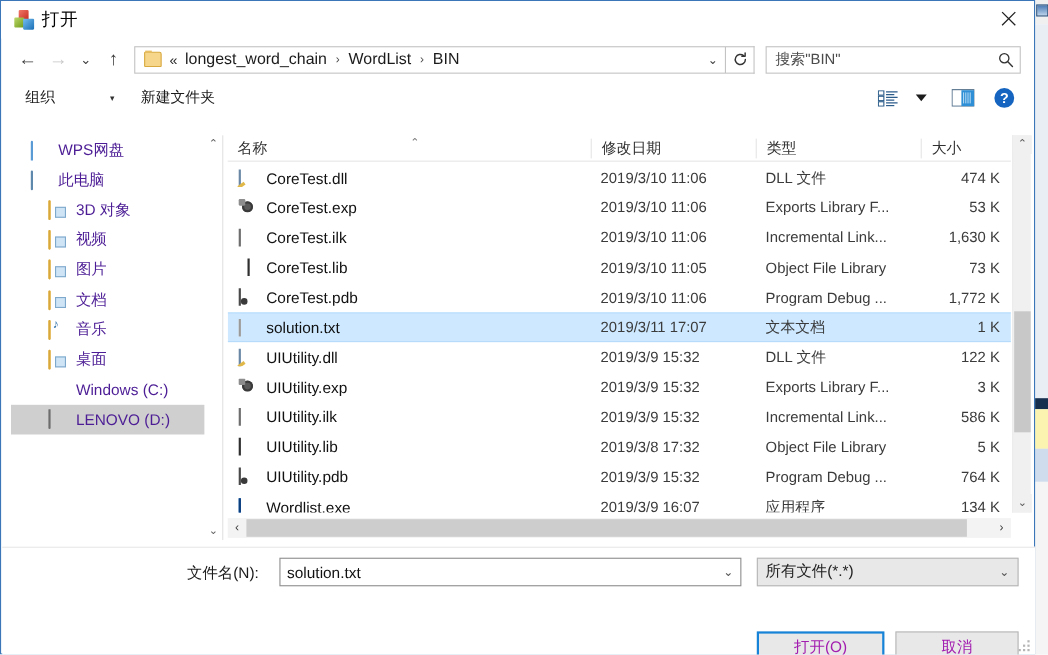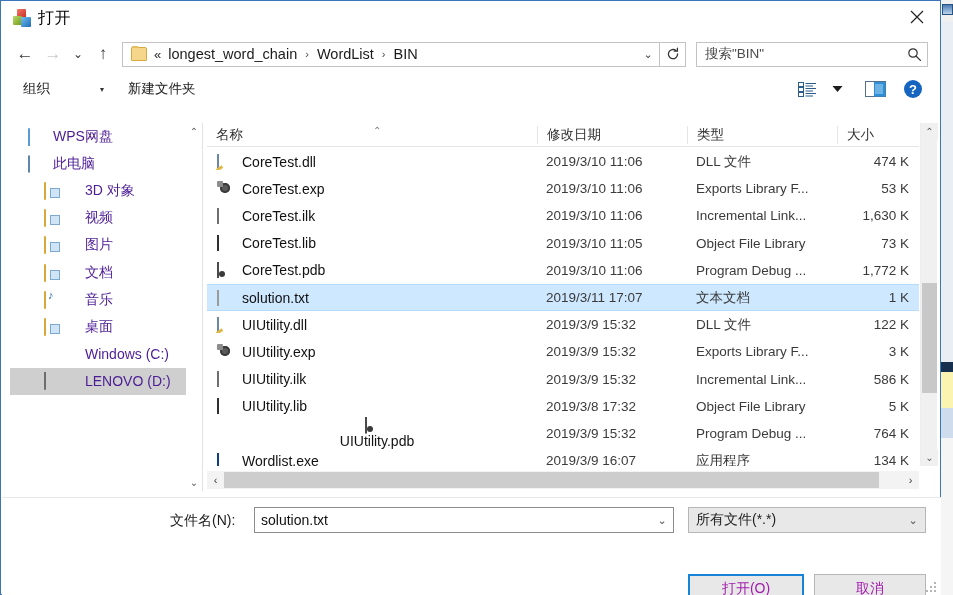--- a/index.html
+++ b/index.html
@@ -275,21 +275,21 @@
   .sb-item {
     height: 27.2px;
     display: flex;
     align-items: center;
     padding-left: 18px;
     box-sizing: border-box;
     font-size: 14px;
     color: #4c1d95;
     white-space: nowrap;
   }
-  .sb-item.indent { padding-left: 34px; gap: 16px; }
+  .sb-item.indent { padding-left: 34px; }
   .sb-item.selected { background: #cfcfcf; }
   .sb-ico {
     width: 17px; height: 16px;
     margin-right: 8px;
     flex: 0 0 auto;
     position: relative;
   }
   .ico-folder {
     background: #f3c968;
     border: 1px solid #d8a83c;
@@ -846,21 +846,21 @@
           <div class="fl-row">
             <div class="fl-name" style="width: 330px;">
               <span class="fico"><span class="fico-ilk"></span></span>
               <span>CoreTest.ilk</span>
             </div>
             <div class="fl-date" style="width: 150px;">2019/3/10 11:06</div>
             <div class="fl-type" style="width: 150px;">Incremental Link...</div>
             <div class="fl-size" style="width: 82px;">1,630 K</div>
           </div>
           <div class="fl-row">
-            <div class="fl-name" style="width: 330px;">
+            <div class="fl-name" style="width: 330px; text-align: center;">
               <span class="fico"><span class="fico-lib"></span></span>
               <span>CoreTest.lib</span>
             </div>
             <div class="fl-date" style="width: 150px;">2019/3/10 11:05</div>
             <div class="fl-type" style="width: 150px;">Object File Library</div>
             <div class="fl-size" style="width: 82px;">73 K</div>
           </div>
           <div class="fl-row">
             <div class="fl-name" style="width: 330px;">
               <span class="fico"><span class="fico-pdb"></span></span>
@@ -909,21 +909,21 @@
           <div class="fl-row">
             <div class="fl-name" style="width: 330px;">
               <span class="fico"><span class="fico-lib"></span></span>
               <span>UIUtility.lib</span>
             </div>
             <div class="fl-date" style="width: 150px;">2019/3/8 17:32</div>
             <div class="fl-type" style="width: 150px;">Object File Library</div>
             <div class="fl-size" style="width: 82px;">5 K</div>
           </div>
           <div class="fl-row">
-            <div class="fl-name" style="width: 330px; flex-direction: column;">
+            <div class="fl-name" style="width: 330px;">
               <span class="fico"><span class="fico-pdb"></span></span>
               <span>UIUtility.pdb</span>
             </div>
             <div class="fl-date" style="width: 150px;">2019/3/9 15:32</div>
             <div class="fl-type" style="width: 150px;">Program Debug ...</div>
             <div class="fl-size" style="width: 82px;">764 K</div>
           </div>
           <div class="fl-row">
             <div class="fl-name" style="width: 330px;">
               <span class="fico"><span class="fico-exe"></span></span>

